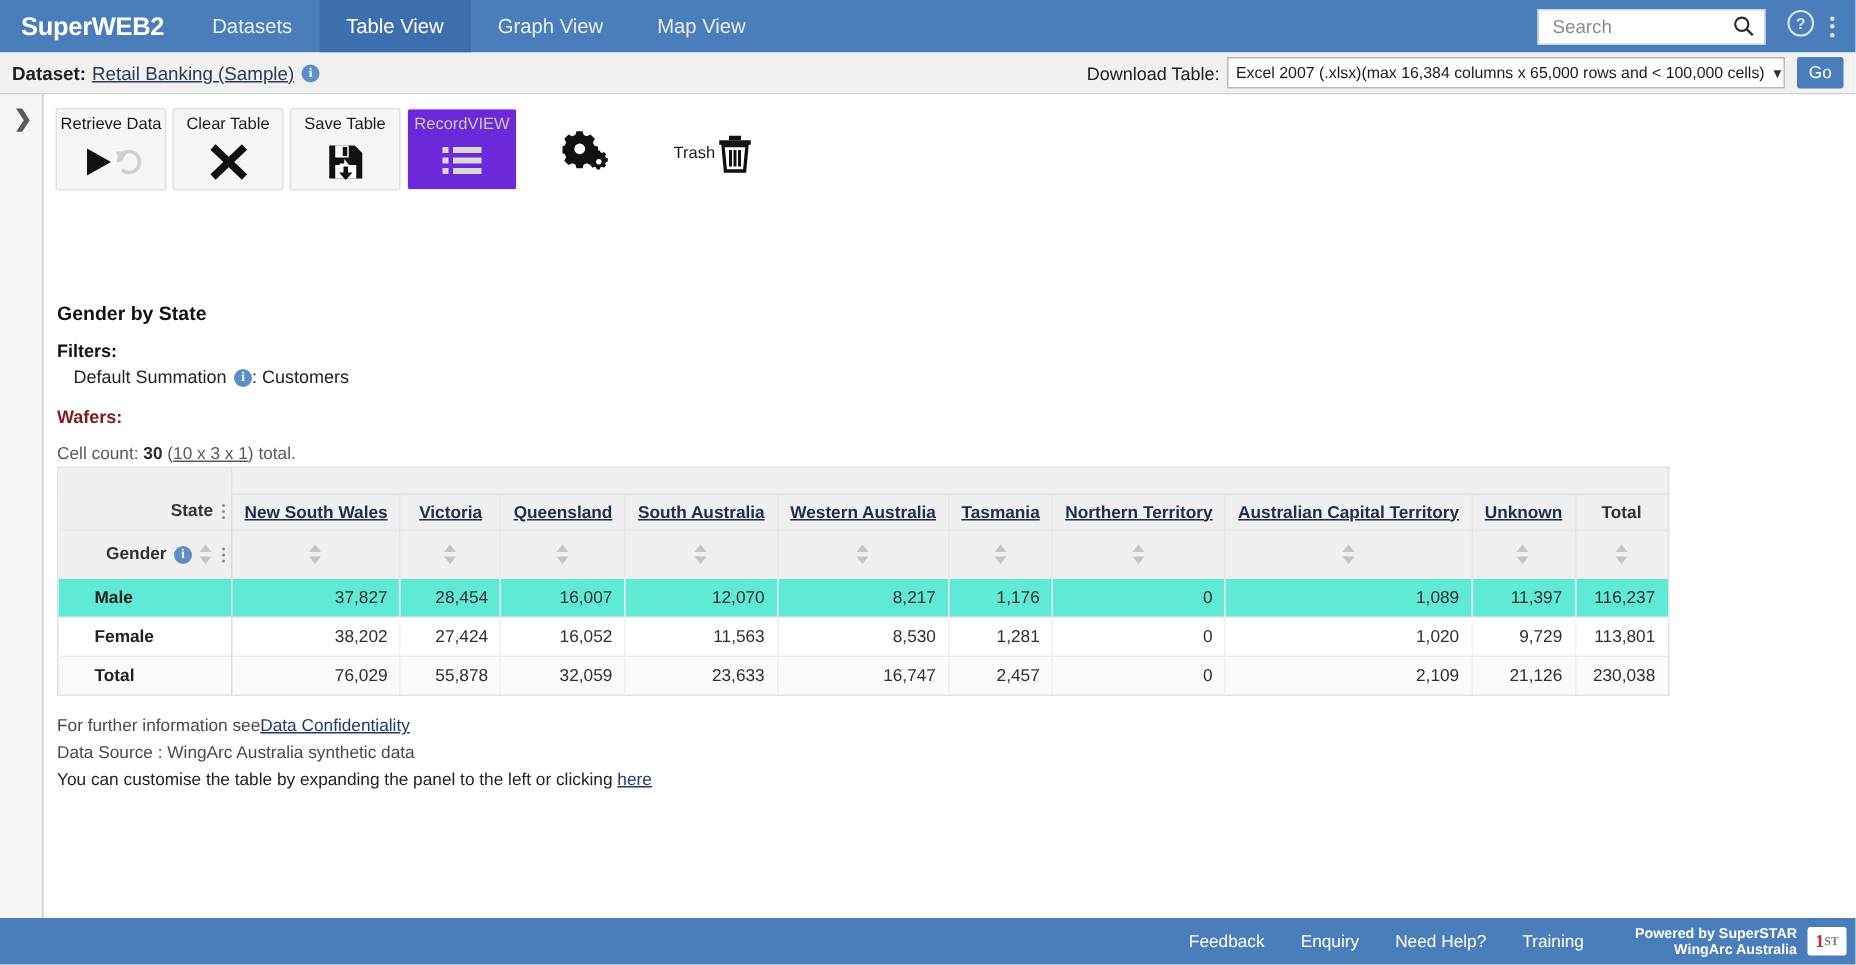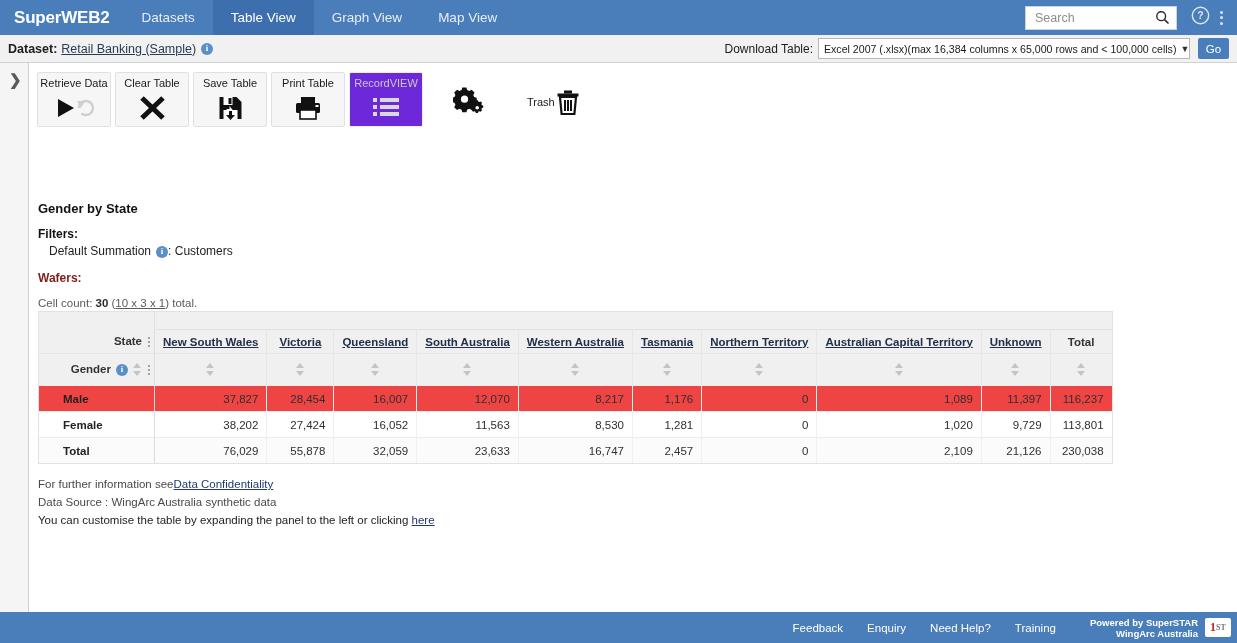--- a/index.html
+++ b/index.html
@@ -165,21 +165,21 @@
     padding-left: 24px; height: 26px; font-size: 11.5px;
     border-left: 1px solid #e2e2e2; border-right: 1px solid #dcdcdc;
     border-top: 1px solid #ececec;
   }
   td.cell {
     text-align: right; padding-right: 8px; height: 26px;
     border-right: 1px solid #f0f0f0; border-top: 1px solid #ececec;
     white-space: nowrap;
   }
   td.cell.last { border-right: 1px solid #e2e2e2; }
-  tr.r-odd td.cell, tr.r-odd .rowhdr { background: #ef4444; }
+  tr.r-odd td.cell, tr.r-odd .rowhdr { background: #5eead4; }
   tr.r-even td.cell, tr.r-even .rowhdr { background: #ffffff; }
   tr.r-total td.cell, tr.r-total .rowhdr { background: #fbfbfb; }
   tr.r-last td.cell, tr.r-last .rowhdr { border-bottom: 1px solid #e2e2e2; }
 
   
   .vdots { display:inline-flex; flex-direction:column; gap:2px; vertical-align: middle; margin-left:6px; }
   .vdots i { width:2px; height:2px; background:#8a8a8a; display:block; border-radius:50%;}
 
   
   .sortar { display:inline-block; width:9px; position:relative; height:13px; vertical-align:middle; }
@@ -307,31 +307,20 @@
           <path d="M2 2 h17 l5 5 v17 H2 Z" fill="#111"></path>
           <rect x="6" y="2" width="9" height="8" fill="#fff"></rect>
           <rect x="11" y="3" width="3" height="6" fill="#111"></rect>
           <path d="M8 22 v-7 h3 v-3 l4 5 l-4 5 v-3 Z" fill="#fff" transform="translate(1,-1)"></path>
           <rect x="6" y="15" width="14" height="9" fill="#fff"></rect>
           <path d="M13 16 v4 h-3 l4.5 5 l4.5-5 h-3 v-4 Z" fill="#111" transform="translate(-1.5,0)"></path>
         </svg>
       </div>
     </div>
 
-    <div class="tbtn">
-      <div class="lbl">Print Table</div>
-      <div class="ico">
-        <svg width="28" height="26" viewBox="0 0 28 26">
-          <rect x="7" y="2" width="14" height="6" fill="#111"></rect>
-          <rect x="2" y="8" width="24" height="10" rx="1.5" fill="#111"></rect>
-          <rect x="6" y="15" width="16" height="9" fill="#fff" stroke="#111" stroke-width="1.6"></rect>
-          <rect x="21.5" y="10" width="3" height="2" fill="#fff"></rect>
-        </svg>
-      </div>
-    </div>
 
     <div class="tbtn disabled">
       <div class="lbl">RecordVIEW</div>
       <div class="ico">
         <svg width="30" height="26" viewBox="0 0 30 26">
           <g fill="#d9d9d9">
             <rect x="2" y="3" width="4" height="4"></rect>
               <rect x="9" y="3" width="19" height="4"></rect>
             <rect x="2" y="10" width="4" height="4"></rect>
               <rect x="9" y="10" width="19" height="4"></rect>

